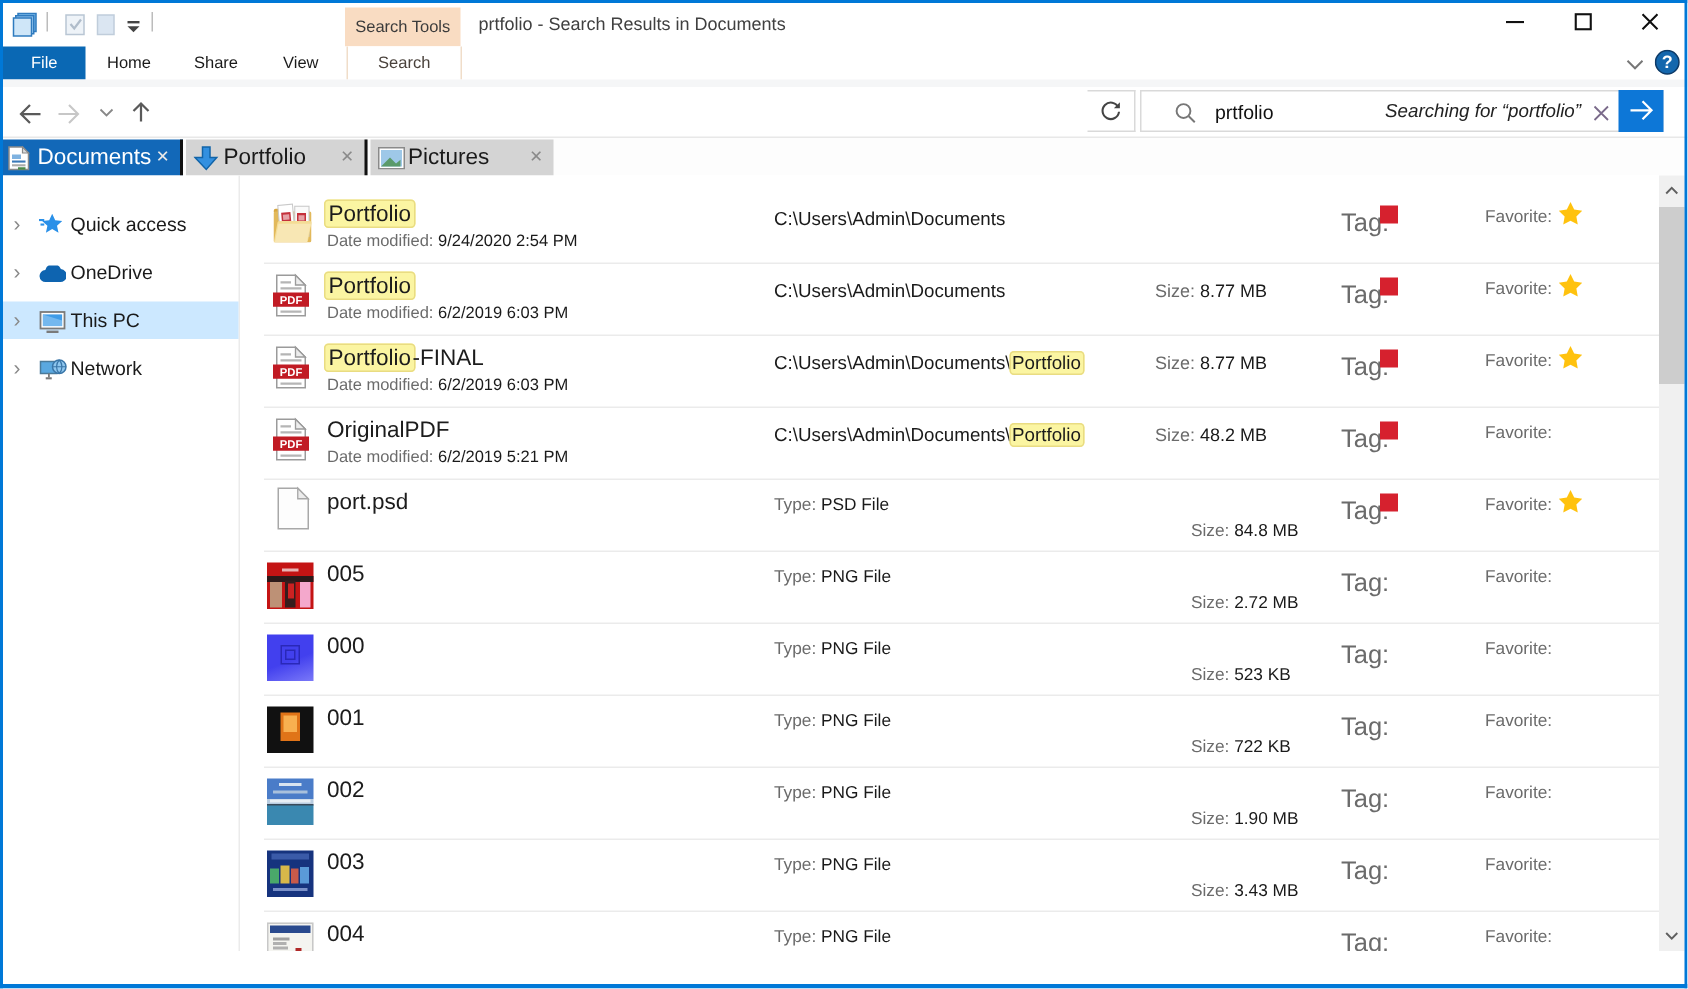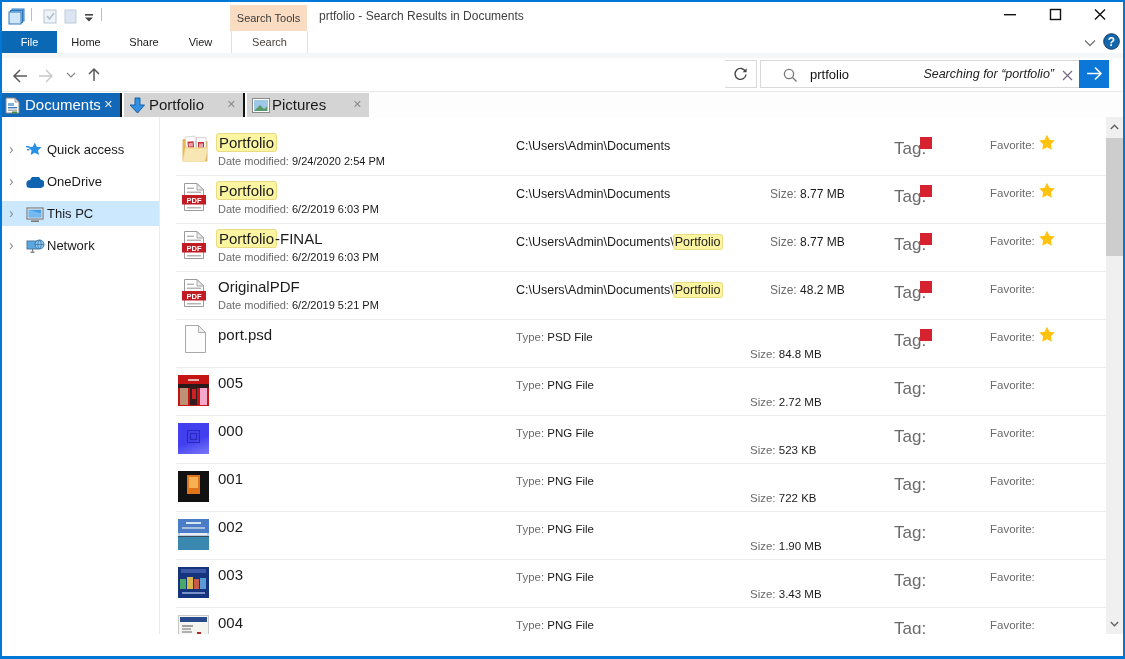--- a/index.html
+++ b/index.html
@@ -45,21 +45,21 @@
 
 #list { left:160px; top:117px; width:946px; height:517px; background:#fff; overflow:hidden; }
 .sep { position:absolute; left:16px; width:930px; height:1px; background:#ebebeb; }
 .row { position:absolute; left:0; width:946px; height:48px; }
 .icon { position:absolute; left:21px; top:7px; }
 .fname { position:absolute; left:58px; top:7px; font-size:15px; color:#1c1c1c; white-space:nowrap; }
 .l2 { position:absolute; left:58px; top:28px; font-size:11px; color:#6b6b6b; white-space:nowrap; }
 .c2 { position:absolute; left:356px; top:12px; font-size:12.5px; color:#1a1a1a; white-space:nowrap; }
 .c2t { position:absolute; left:356px; top:12px; font-size:11.5px; color:#1a1a1a; white-space:nowrap; }
 .sz1 { position:absolute; left:610px; top:12px; font-size:12px; white-space:nowrap; }
-.sz2 { position:absolute; left:590px; top:29px; font-size:11.5px; white-space:nowrap; }
+.sz2 { position:absolute; left:634px; top:29px; font-size:11.5px; white-space:nowrap; }
 .lab { color:#6b6b6b; }
 .val { color:#1a1a1a; }
 .tagc { position:absolute; left:734px; top:12px; font-size:17px; color:#6b6b6b; }
 .tagsq { position:absolute; left:760px; top:10px; width:12px; height:12px; background:#d6212e; }
 .favc { position:absolute; left:830px; top:12px; font-size:11.5px; color:#6b6b6b; }
 .star { position:absolute; left:878px; top:7px; }
 .hl { background:#fbf5a2; border:1px solid #e9dc82; border-radius:3px; padding:0 2px; margin:0 -2px; }
 .hl2 { background:#fbf5a2; border:1px solid #e9dc82; border-radius:3px; padding:0 1px; margin:0 -1px; }
 
 #vscroll { left:1106px; top:117px; width:17px; height:517px; background:#f0f0f0; }

